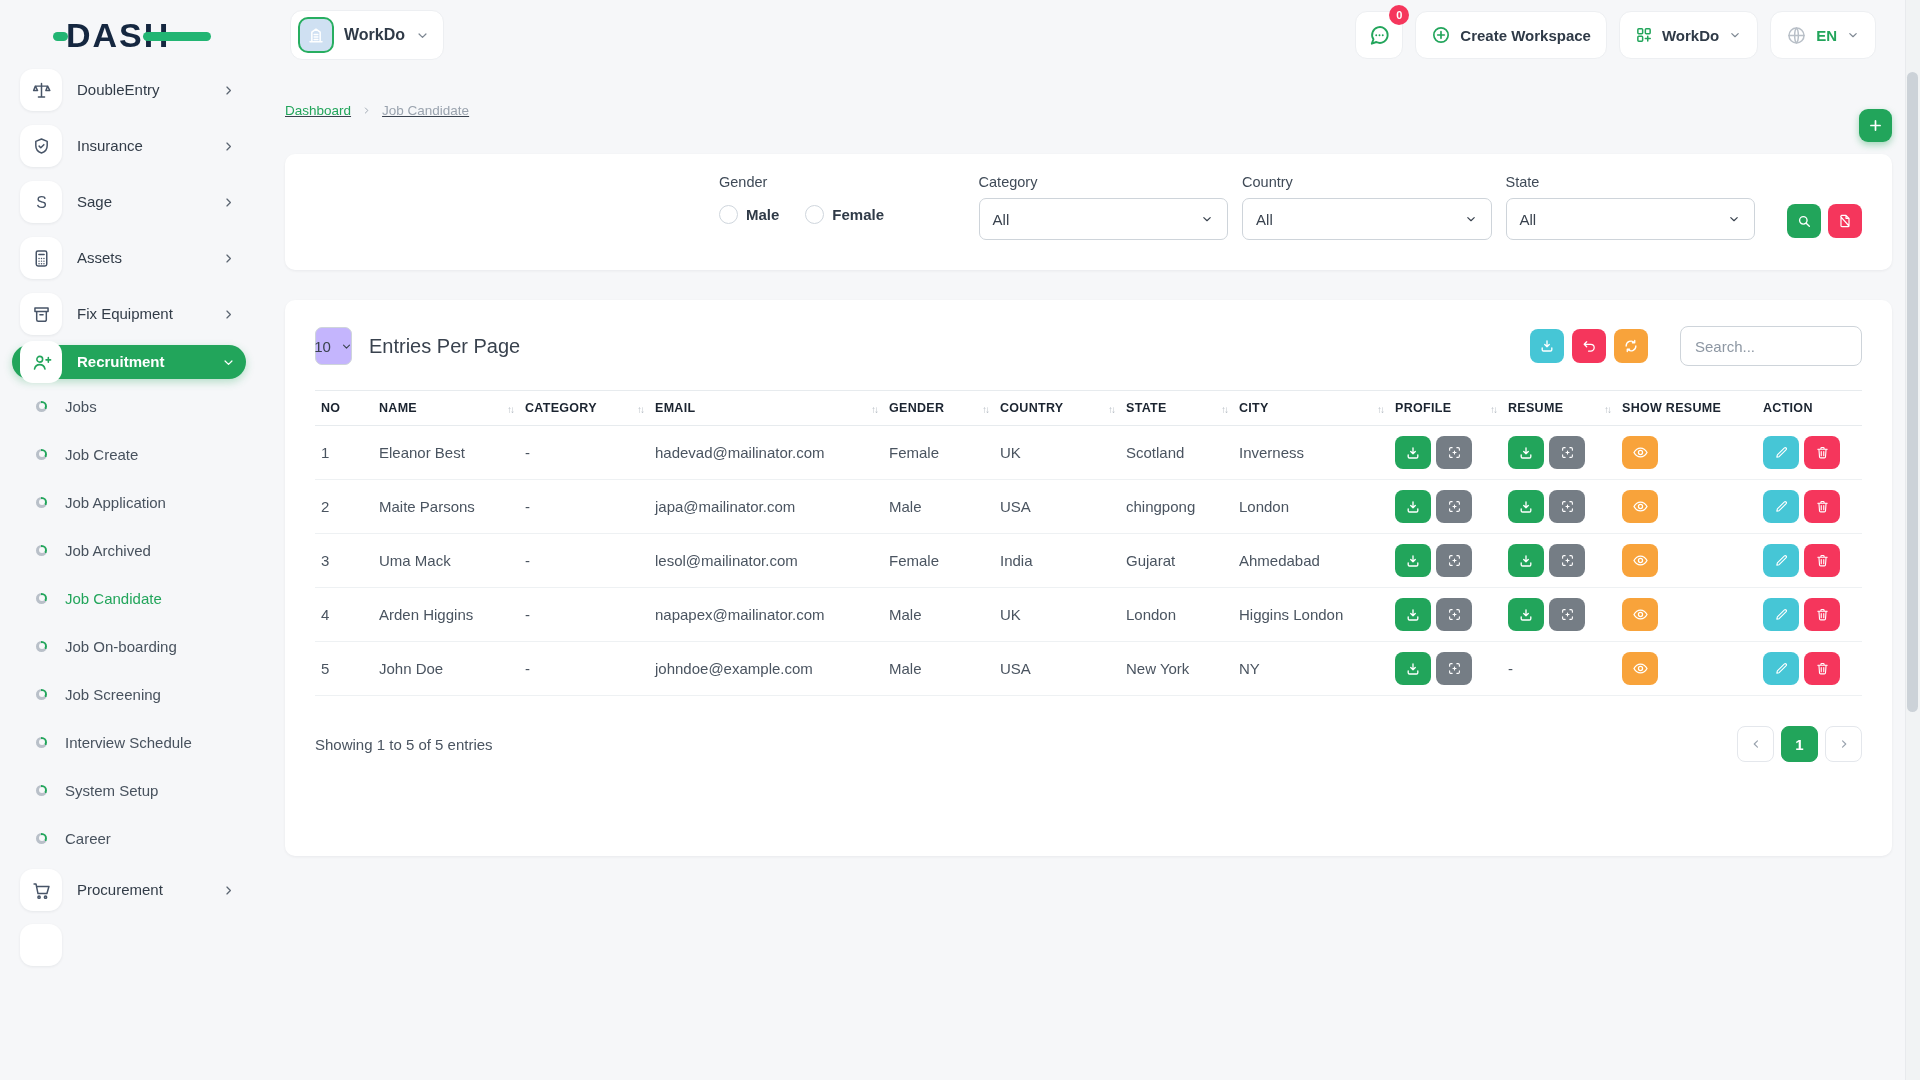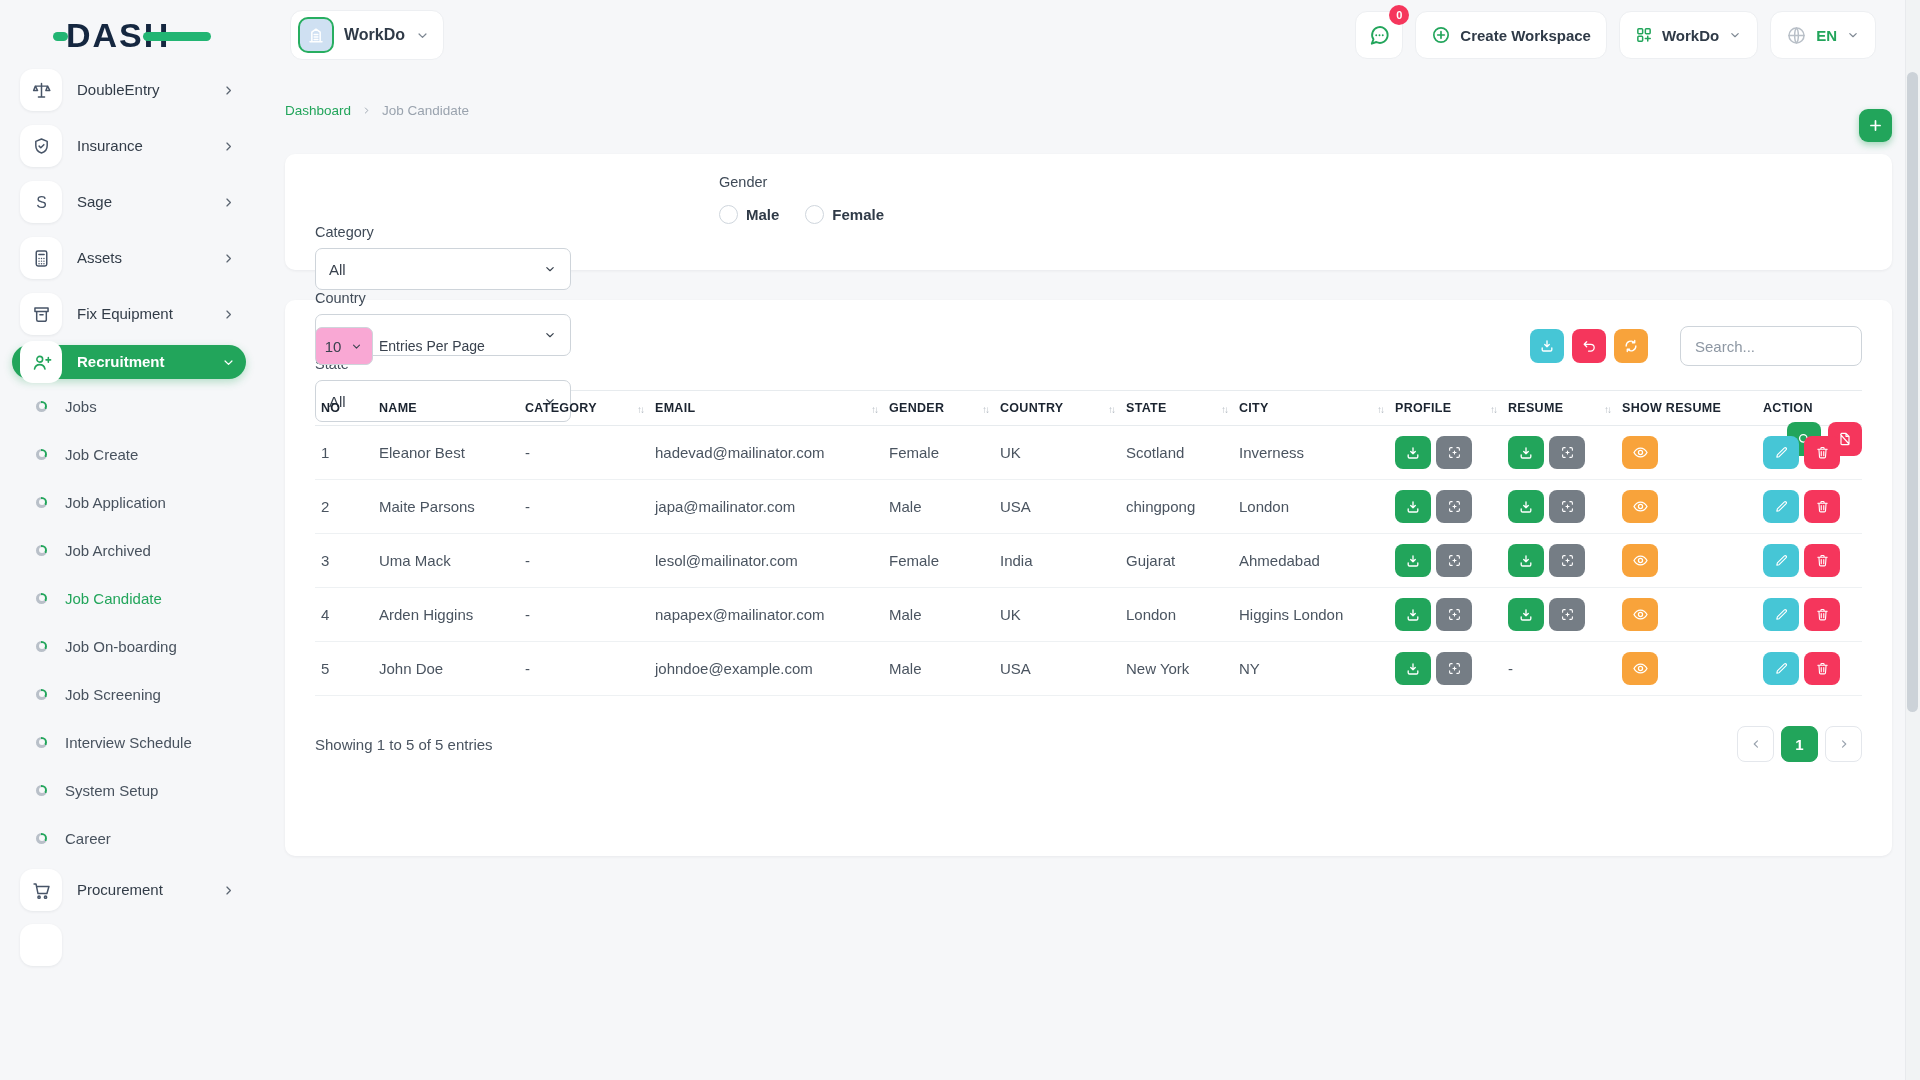--- a/index.html
+++ b/index.html
@@ -36,45 +36,45 @@
   .sub-item { height:48px; display:flex; align-items:center; gap:18px; padding-left:24px; font-size:15px; color:#48525e; cursor:pointer; }
   .bullet { width:11px; height:11px; border-radius:50%; background:conic-gradient(#22a55b 0 120deg,#b9c0c9 120deg 360deg); position:relative; flex:none; }
   .bullet::after { content:""; position:absolute; inset:2.5px; background:#f6f7f9; border-radius:50%; }
   .sub-item.active { color:#22a55b; }
   .sq.partial { margin:6px 0 0 8px; }
 
   
   .main { position:absolute; left:285px; top:70px; width:1607px; }
   .page-head { position:relative; padding-top:22px; }
   .page-title { font-size:27px; font-weight:600; color:#101828; }
-  .breadcrumb { margin-top:11px; font-size:13.5px; display:flex; gap:10px; align-items:center; }
+  .breadcrumb { margin-top:11px; font-size:13.5px; display:flex; gap:10px; align-items:center;text-decoration:underline; }
   .bc-home { color:#22a55b; cursor:pointer; }
   .bc-sep { color:#9aa3ae; font-size:11px; }
   .bc-cur { color:#9aa3ae; }
   .add-btn { position:absolute; top:39px; right:0; width:33px; height:33px; border-radius:9px; background:#22a55b; color:#fff; display:flex; align-items:center; justify-content:center; box-shadow:0 3px 7px rgba(34,165,91,.4); cursor:pointer; }
 
-  .card { background:#fff; border-radius:10px; box-shadow:0 1px 3px rgba(16,24,40,.06);flex-direction:column; }
+  .card { background:#fff; border-radius:10px; box-shadow:0 1px 3px rgba(16,24,40,.06); }
   .filter-card { margin-top:36px; height:116px; display:flex; padding:20px 30px; }
   .fgroup { width:256px; margin-right:14px; }
   .fgroup.gender { margin-left:404px; width:252px; }
   .flabel { font-size:14.5px; color:#3f4a57; }
   .fradios { margin-top:15px; display:flex; gap:26px; align-items:center; }
   .radio-opt { display:flex; align-items:center; cursor:pointer; }
   .radio { width:19px; height:19px; border-radius:50%; border:1.5px solid #cfd6dd; background:#fff; flex:none; }
   .radio-label { font-size:15px; font-weight:600; color:#2f3a47; margin-left:8px; }
   .fselect { margin-top:8px; height:42px; border:1px solid #ced4da; border-radius:7px; display:flex; align-items:center; justify-content:space-between; padding:0 13px; font-size:15px; color:#39424e; background:#fff; cursor:pointer; }
   .fbtns { display:flex; gap:7px; align-items:center; align-self:flex-end; margin-bottom:12px; margin-left:18px; }
   .btn-sq { width:34px; height:34px; border-radius:8px; display:flex; align-items:center; justify-content:center; color:#fff; cursor:pointer; border:none; }
   .bg-green { background:#22a55b; } .bg-pink { background:#f5365c; }
   .bg-orange { background:#f8a33b; } .bg-teal { background:#46c6d6; } .bg-gray { background:#757d85; }
 
   .table-card { margin-top:30px; padding:26px 30px 30px; min-height:556px; }
   .ttoolbar { display:flex; align-items:center; }
-  .entries-select { width:58px; height:38px; border:1px solid #ced4da; border-radius:7px; display:flex; align-items:center; justify-content:center; gap:9px; font-size:15px; color:#39424e; cursor:pointer; background:#f9a8d4; }
-  .entries-label { margin-left:6px; font-size:14px; color:#39424e; }
+  .entries-select { width:37px; height:38px; border:1px solid #ced4da; border-radius:7px; display:flex; align-items:center; justify-content:center; gap:9px; font-size:15px; color:#39424e; cursor:pointer; background:#c4b5fd; }
+  .entries-label { margin-left:17px; font-size:20px; color:#39424e; }
   .ttools { margin-left:auto; display:flex; gap:8px; align-items:center; }
   .search-input { width:182px; height:40px; margin-left:24px; border:1px solid #ced4da; border-radius:8px; padding:0 14px; font-size:15px; color:#39424e; background:#fff; outline:none; }
   .search-input::placeholder { color:#8d97a3; }
 
   table { width:100%; border-collapse:collapse; table-layout:fixed; margin-top:24px; }
   thead th { border-top:1px solid #e7ebee; border-bottom:1px solid #e7ebee; padding:10px 6px; font-size:12.5px; font-weight:700; color:#1b2430; text-align:left; letter-spacing:.3px; white-space:nowrap; }
   .sort { float:right; color:#b3bac2; font-size:10px; letter-spacing:-2px; margin-top:3px; cursor:pointer; font-weight:400; }
   tbody td { border-bottom:1px solid #eef1f3; padding:0 6px; height:54px; font-size:15px; color:#4a5460; white-space:nowrap; overflow:hidden; }
   .btn-cell { display:flex; gap:5px; align-items:center; }
   .cell-btn { width:36px; height:33px; border-radius:8px; display:flex; align-items:center; justify-content:center; color:#fff; cursor:pointer; border:none; flex:none; }

